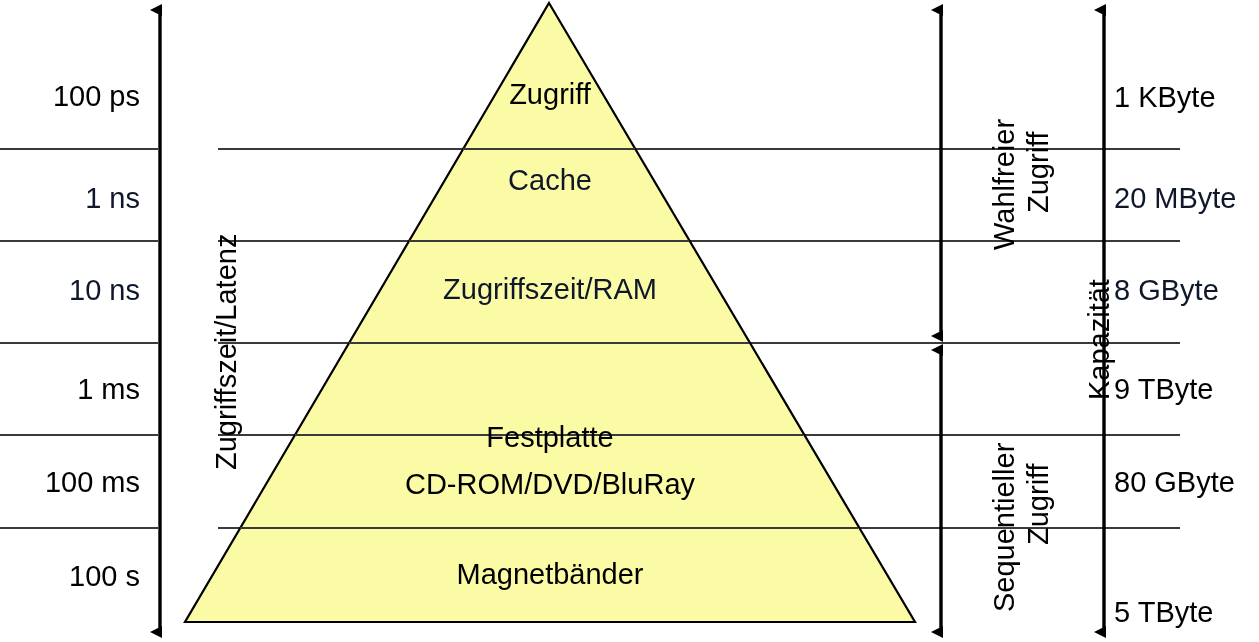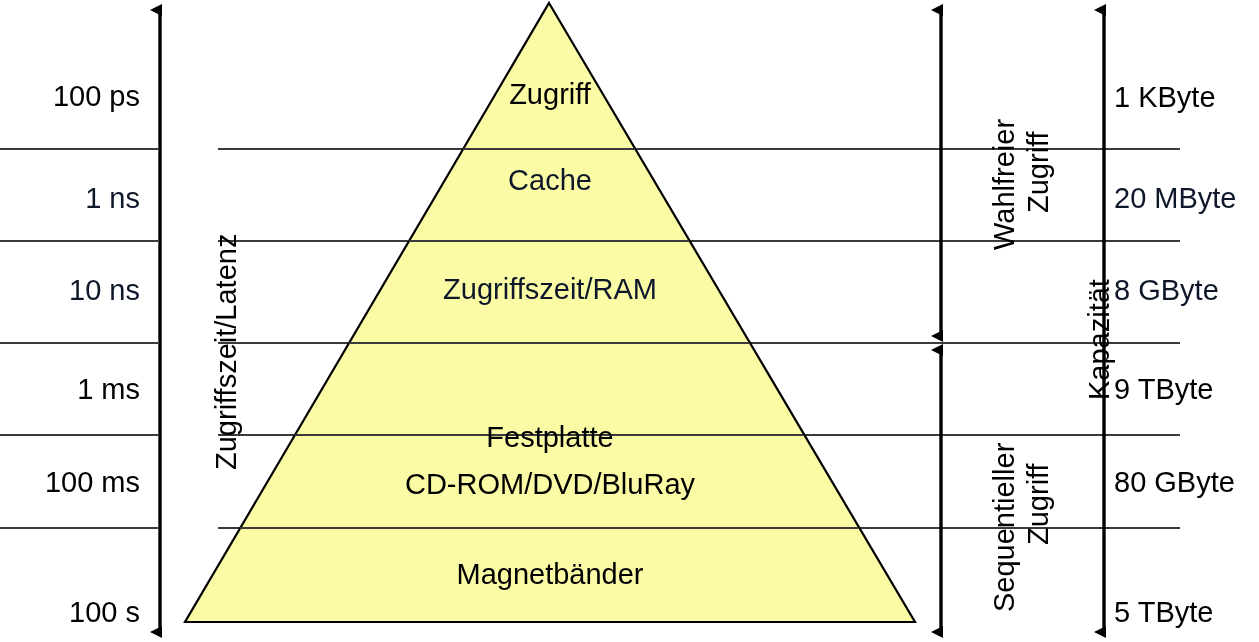--- a/index.html
+++ b/index.html
@@ -108,21 +108,21 @@
     <line x1="941" y1="350" x2="941" y2="632" stroke="#000000" stroke-width="3.4" marker-start="url(#arrowUp)" marker-end="url(#arrowDown)"></line>
 
     <line x1="1104" y1="10" x2="1104" y2="632" stroke="#000000" stroke-width="3.4" marker-start="url(#arrowUp)" marker-end="url(#arrowDown)"></line>
   </svg>
 
   <div class="lbl left-val" style="top:82px;">100 ps</div>
   <div class="lbl left-val blue" style="top:184px;">1 ns</div>
   <div class="lbl left-val blue" style="top:276px;">10 ns</div>
   <div class="lbl left-val" style="top:375px;">1 ms</div>
   <div class="lbl left-val" style="top:468px;">100 ms</div>
-  <div class="lbl left-val" style="top:562px;margin-top:36px;">100 s</div>
+  <div class="lbl left-val" style="top:562px;">100 s</div>
 
   <div class="vert vert-rot" style="left:212px; top:470px;">Zugriffszeit/Latenz</div>
 
   <div class="lbl tier-label" style="top:80px;">Zugriff</div>
   <div class="lbl tier-label blue" style="top:166px;">Cache</div>
   <div class="lbl tier-label blue" style="top:275px;">Zugriffszeit/RAM</div>
   <div class="lbl tier-label" style="top:375px;margin-top:48px;">Festplatte</div>
   <div class="lbl tier-label" style="top:470px;">CD-ROM/DVD/BluRay</div>
   <div class="lbl tier-label" style="top:560px;">Magnetbänder</div>
 

